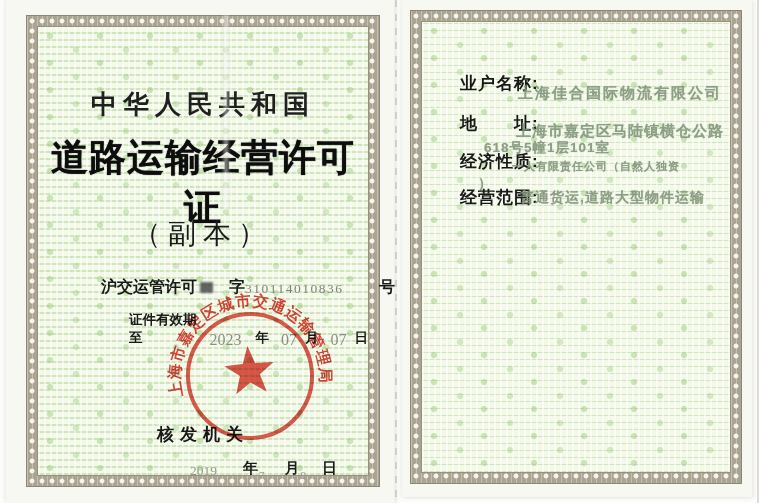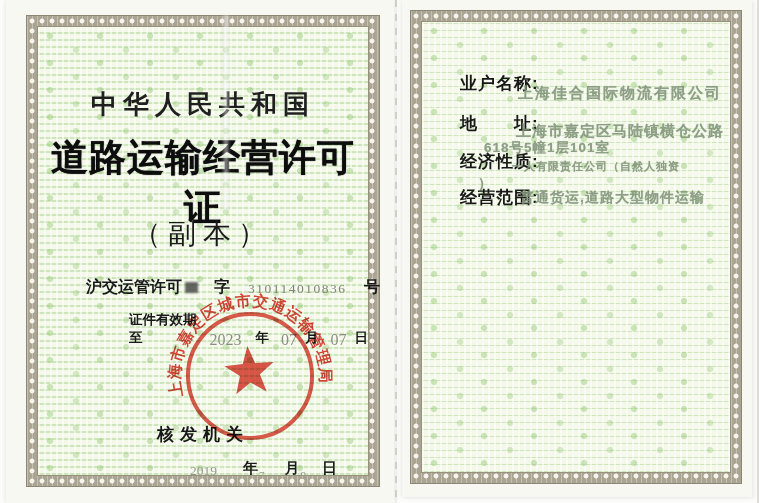--- a/index.html
+++ b/index.html
@@ -45,26 +45,26 @@
     filter:blur(1px);pointer-events:none;}
 
   
   .country{position:absolute;left:0;top:60px;width:100%;text-align:center;
     font-size:26px;letter-spacing:6px;color:#1f1f1f;font-weight:600;}
   .main-title{position:absolute;left:0;top:106px;width:100%;text-align:center;
     font-size:37px;font-weight:bold;letter-spacing:1px;color:#0d0d0d;
     text-shadow:0 0 1px #111;}
   .edition{position:absolute;left:0;top:188px;width:100%;text-align:center;
     font-size:28px;letter-spacing:7px;color:#1a1a1a;}
-  .license-row{position:absolute;left:48px;top:250px;width:300px;display:flex;align-items:baseline;
+  .license-row{position:absolute;left:63px;top:250px;width:300px;display:flex;align-items:baseline;
     font-size:16px;font-weight:bold;color:#191919;}
   .redact{display:inline-block;width:13px;height:11px;margin-left:3px;background:#3b3b3b;
     opacity:.78;filter:blur(1px);align-self:center;}
   .zi{margin-left:16px;}
-  .lic-num{margin-left:18px;font-size:13.5px;font-weight:normal;color:#83837c;letter-spacing:1.5px;position:relative;top:1px;}
+  .lic-num{font-size:13.5px;font-weight:normal;color:#83837c;letter-spacing:1.5px;position:relative;top:1px;}
   .hao{margin-left:auto;margin-right:6px;}
   .valid-row{position:absolute;left:50px;top:284px;display:flex;align-items:flex-end;
     font-size:13.5px;font-weight:bold;color:#191919;margin-left:41px;}
   .gray-val{font-weight:normal;color:#8d8d86;font-size:16px;position:relative;top:2px;}
   .valid-row .u1{margin-left:14px;} .valid-row .u2{margin-left:8px;} .valid-row .u3{margin-left:8px;}
   .valid-row .v2{margin-left:12px;} .valid-row .v3{margin-left:12px;}
 
   .issuer{position:absolute;left:0;top:396px;width:100%;text-align:center;
     font-size:17px;font-weight:600;letter-spacing:6px;color:#161616;}
   .issue-row{position:absolute;left:152px;top:432px;display:flex;align-items:flex-end;

